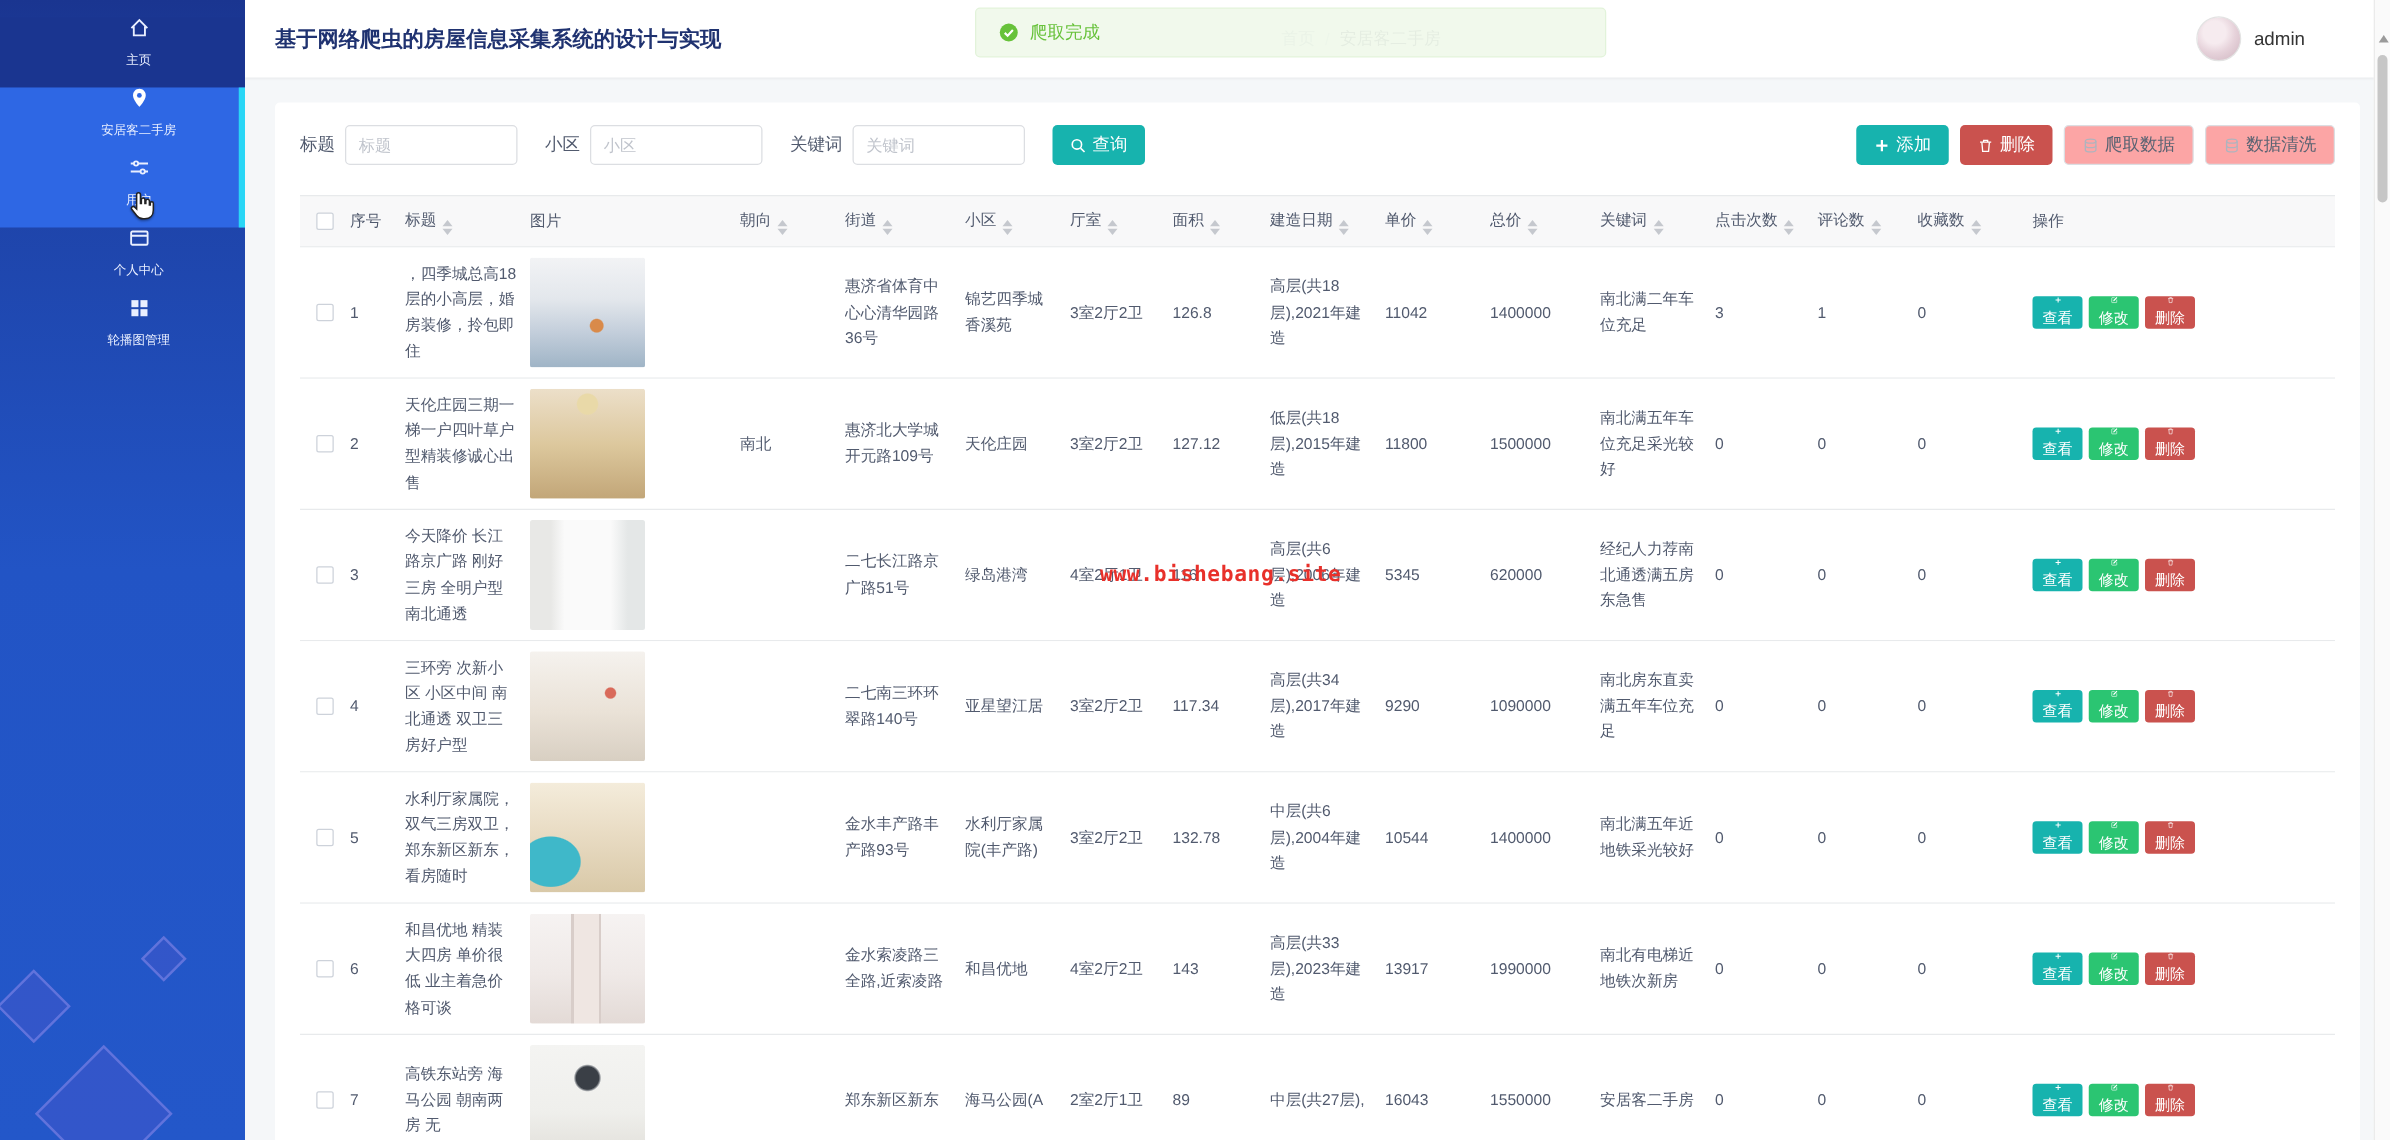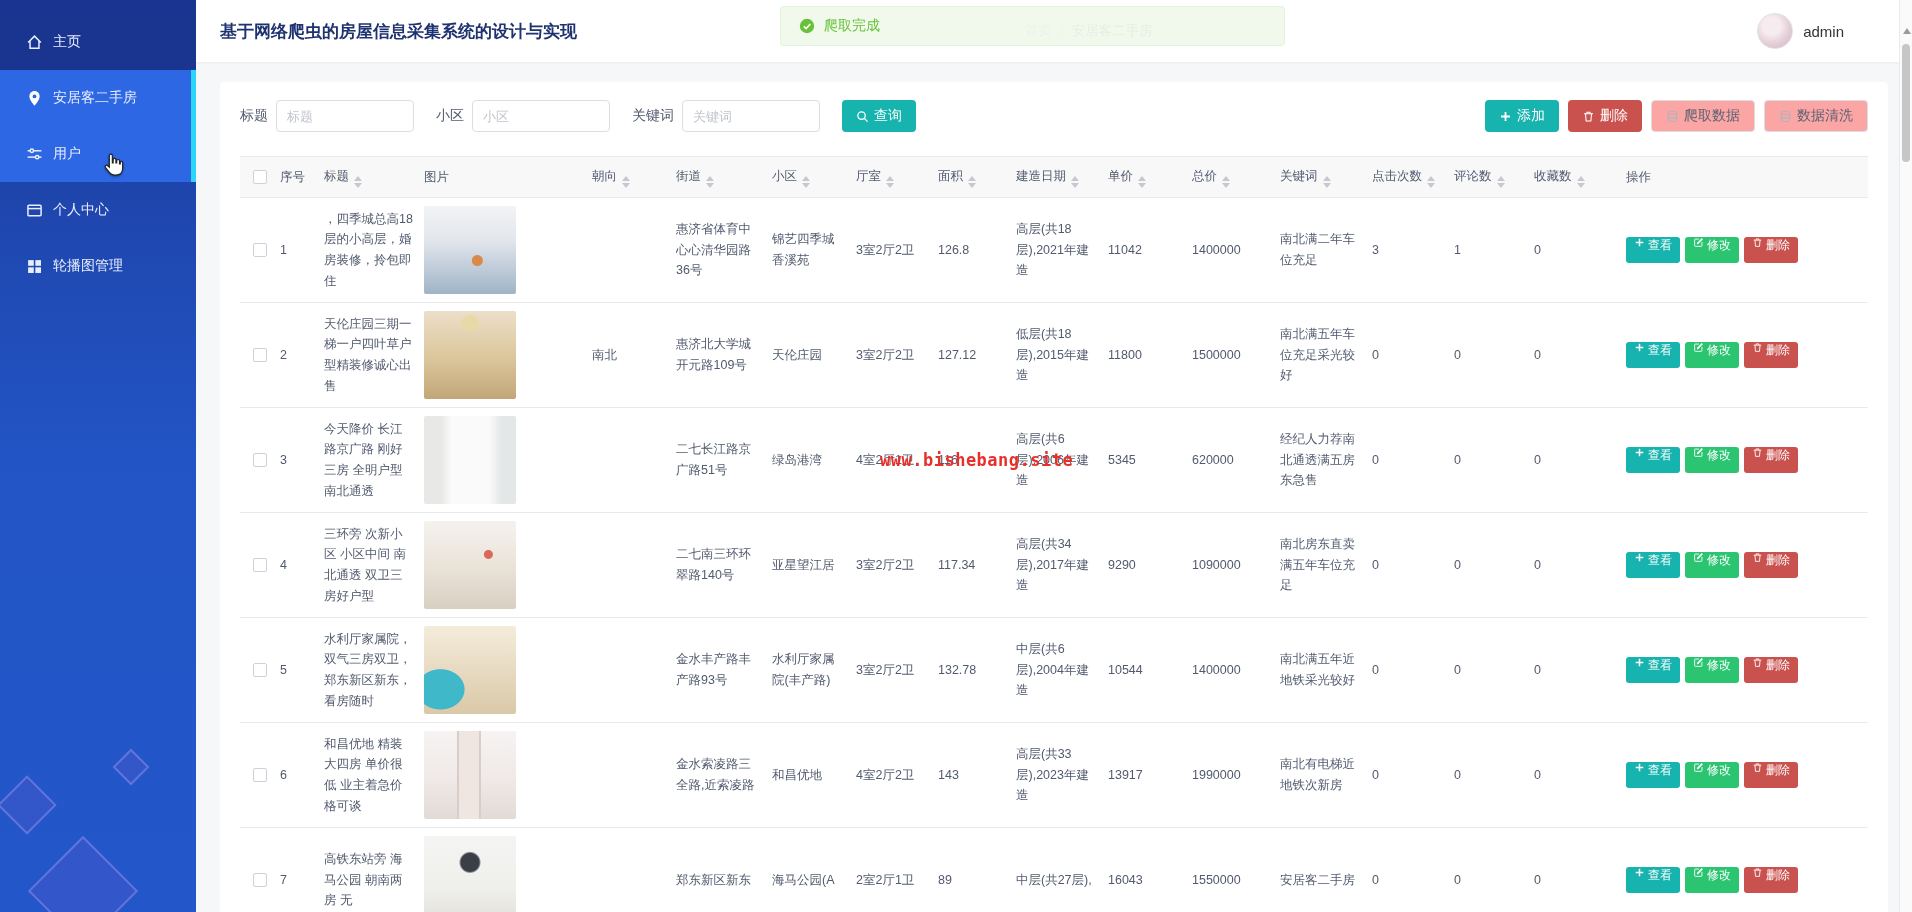--- a/index.html
+++ b/index.html
@@ -4,21 +4,21 @@
 <style>
   * { box-sizing: border-box; margin: 0; padding: 0; }
   html,body { width:1912px; height:912px; overflow:hidden; }
   body { font-family:"Liberation Sans","DejaVu Sans",sans-serif; background:#f5f7f9; }
   .app { width:1912px; height:912px; position:relative; display:flex; overflow:hidden; background:#f5f7f9; }
 
   
   .sidebar { width:196px; flex:none; position:relative; overflow:hidden;
     background:linear-gradient(180deg,#1a3590 0%,#1e43a8 16%,#2254c5 50%,#2357c9 100%); }
   .sideitem { height:56px; display:flex; align-items:center; gap:10px; padding-left:26px;
-    color:#e9efff; font-size:14px; cursor:pointer; }
+    color:#e9efff; font-size:10px; cursor:pointer;flex-direction:column; }
   .sideitem svg { width:17px; height:17px; flex:none; }
   .item-home { margin-top:14px; background:#1a3590; }
   .sideactive { position:relative; background:#2e67e4; }
   .sideactive::after { content:""; position:absolute; right:0; top:0; bottom:0; width:5px; background:#29d6f6; }
   .cursor-svg { position:absolute; left:100px; top:82px; width:26px; height:26px; z-index:3;
     filter:drop-shadow(0 1px 1px rgba(0,0,0,.4)); }
   .cube { position:absolute; border:2px solid rgba(135,140,235,.55); background:rgba(95,85,205,.28); transform:rotate(45deg); }
   .cube1 { width:78px; height:78px; left:44px; bottom:-18px; }
   .cube2 { width:42px; height:42px; left:6px; bottom:86px; }
   .cube3 { width:26px; height:26px; left:118px; bottom:132px; }
@@ -86,22 +86,22 @@
         linear-gradient(180deg,#f5f2ee 0%,#eae2d7 55%,#d8cfc2 100%); }
   .p5 { background:radial-gradient(ellipse at 18% 72%, #3fb8c9 0 22%, transparent 23%),
         linear-gradient(180deg,#f4ecdb 0%,#ead dc4 45%,#d9c9a8 100%);
         background:radial-gradient(ellipse at 18% 72%, #3fb8c9 0 22%, transparent 23%),
         linear-gradient(180deg,#f4ecdb 0%,#e9dcc4 45%,#d9c9a8 100%); }
   .p6 { background:linear-gradient(90deg,transparent 0 36%,#d8cdc9 36% 38%,#efe6e2 38% 60%,#d8cdc9 60% 62%,transparent 62%),
         linear-gradient(180deg,#f6f3f2 0%,#efe9e7 55%,#e3dad6 100%); }
   .p7 { background:radial-gradient(circle at 50% 30%, #3a3f46 0 9px, #8b8f94 10px, transparent 11px),
         linear-gradient(180deg,#f4f4f2 0%,#efefec 60%,#e2e0da 100%); }
   .ab { display:flex; gap:5px; }
-  .sbtn { display:inline-flex; align-items:flex-start; gap:3px; border:none; border-radius:3px;
-    color:#fff; font-size:12px; height:26px; padding:0 8px; cursor:pointer; font-family:inherit; }
+  .sbtn { display:inline-flex; align-items:center; gap:3px; border:none; border-radius:3px;
+    color:#fff; font-size:12px; height:26px; padding:0 8px; cursor:pointer; font-family:inherit;flex-direction:column; }
   .sbtn svg { width:11px; height:11px; }
   .sbtn.teal { background:#17b3ae; }
   .sbtn.green { background:#2bc572; }
   .sbtn.red { background:#ca524e; }
 
   
   .watermark { position:absolute; left:684px; top:450px; z-index:5; color:#e8302a;
     font-family:"DejaVu Sans Mono",monospace; font-weight:bold; font-size:17px; letter-spacing:.5px;text-align:right; }
   .scrollbar { position:absolute; right:0; top:0; bottom:0; width:13px; background:#fafafa;
     border-left:1px solid #ebebeb; z-index:9; }

